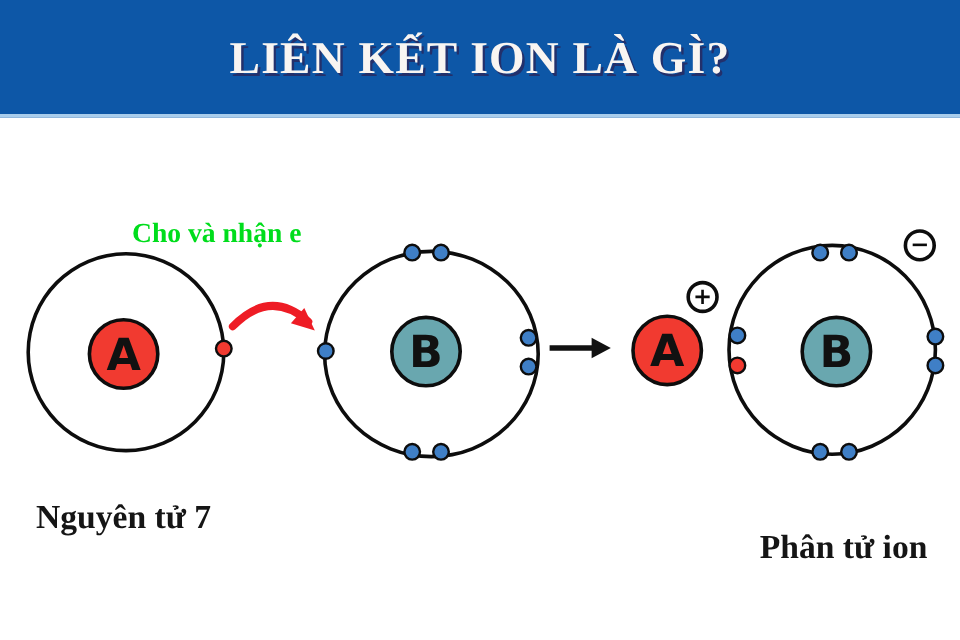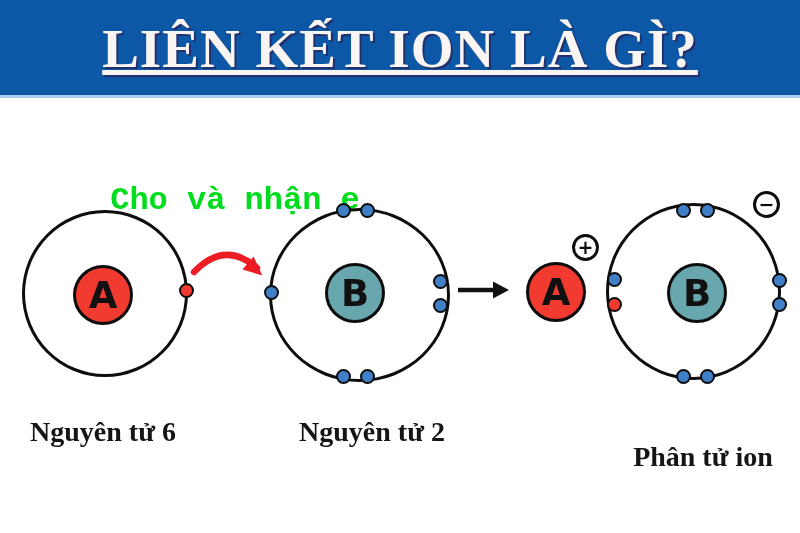--- a/index.html
+++ b/index.html
@@ -13,25 +13,24 @@
   .banner {
     position: absolute; left: 0; top: 0; width: 800px; height: 98px;
     background: var(--banner_blue);
     border-bottom: 3px solid var(--banner_edge);
     box-sizing: border-box;
     display: flex; align-items: center; justify-content: center;
   }
   .banner h1 {
     margin: 0; padding-top: 2px;
     font-family: "Liberation Serif", serif;
-    font-weight: bold; font-size: 55px; letter-spacing: 1px;
+    font-weight: bold; font-size: 38px; letter-spacing: 1px;
     color: var(--title_text);
     text-shadow: 2px 2px 0 var(--title_shadow);
     white-space: nowrap;
-    text-decoration: underline;
   }
 
   
   .shell {
     position: absolute; box-sizing: border-box;
     border: 3px solid var(--outline_ink); border-radius: 50%;
     background: transparent;
   }
   #shell-a  { left: 22px;  top: 210px; width: 166px; height: 167px; }
   #shell-b  { left: 269px; top: 208px; width: 181px; height: 174px; }
@@ -66,23 +65,22 @@
     border-radius: 50%; background: #ffffff;
     display: flex; align-items: center; justify-content: center;
     font-family: "DejaVu Sans", sans-serif; font-weight: bold;
     font-size: 19px; color: #0b0b0b; line-height: 1; padding-bottom: 1px;
   }
   #badge-plus  { left: 572px; top: 234px; }
   #badge-minus { left: 753px; top: 191px; }
 
   .transfer-label {
     position: absolute; left: 110px; top: 182px; width: 250px;
-    text-align: center;
-    font-family: Liberation Mono, monospace; font-weight: bold;
-    font-size: 32px; color: var(--annotation_green);
+    font-family: Liberation Serif, serif; font-weight: bold;
+    font-size: 23px; color: var(--annotation_green);
     white-space: nowrap;
   }
 
   .arrow-svg { position: absolute; }
   #red-arrow   { left: 185px; top: 238px; }
   #black-arrow { left: 452px; top: 276px; }
 
   .caption {
     position: absolute; width: 200px; text-align: center;
     font-family: "Liberation Serif", serif; font-weight: bold;
@@ -137,20 +135,19 @@
   <div class="e blue" style="left:675.5px; top:202.5px;"></div>
   <div class="e blue" style="left:699.5px; top:202.5px;"></div>
   <div class="e blue" style="left:771.5px; top:272.5px;"></div>
   <div class="e blue" style="left:771.5px; top:296.5px;"></div>
   <div class="e blue" style="left:675.5px; top:368.5px;"></div>
   <div class="e blue" style="left:699.5px; top:368.5px;"></div>
   <div class="e blue" style="left:606.5px; top:271.5px;"></div>
   <div class="e red" style="left:606.5px; top:296.5px;"></div>
 
   <div class="caption" id="caption-atom1">
-    <div>Nguyên tử 6</div>
+    <div>Nguyên tử 7</div>
   </div>
   <div class="caption" id="caption-atom2">
-    <div>Nguyên tử 2</div>
   </div>
   <div class="caption" id="caption-product">Phân tử ion</div>
 
 </div>
 
 </body></html>

